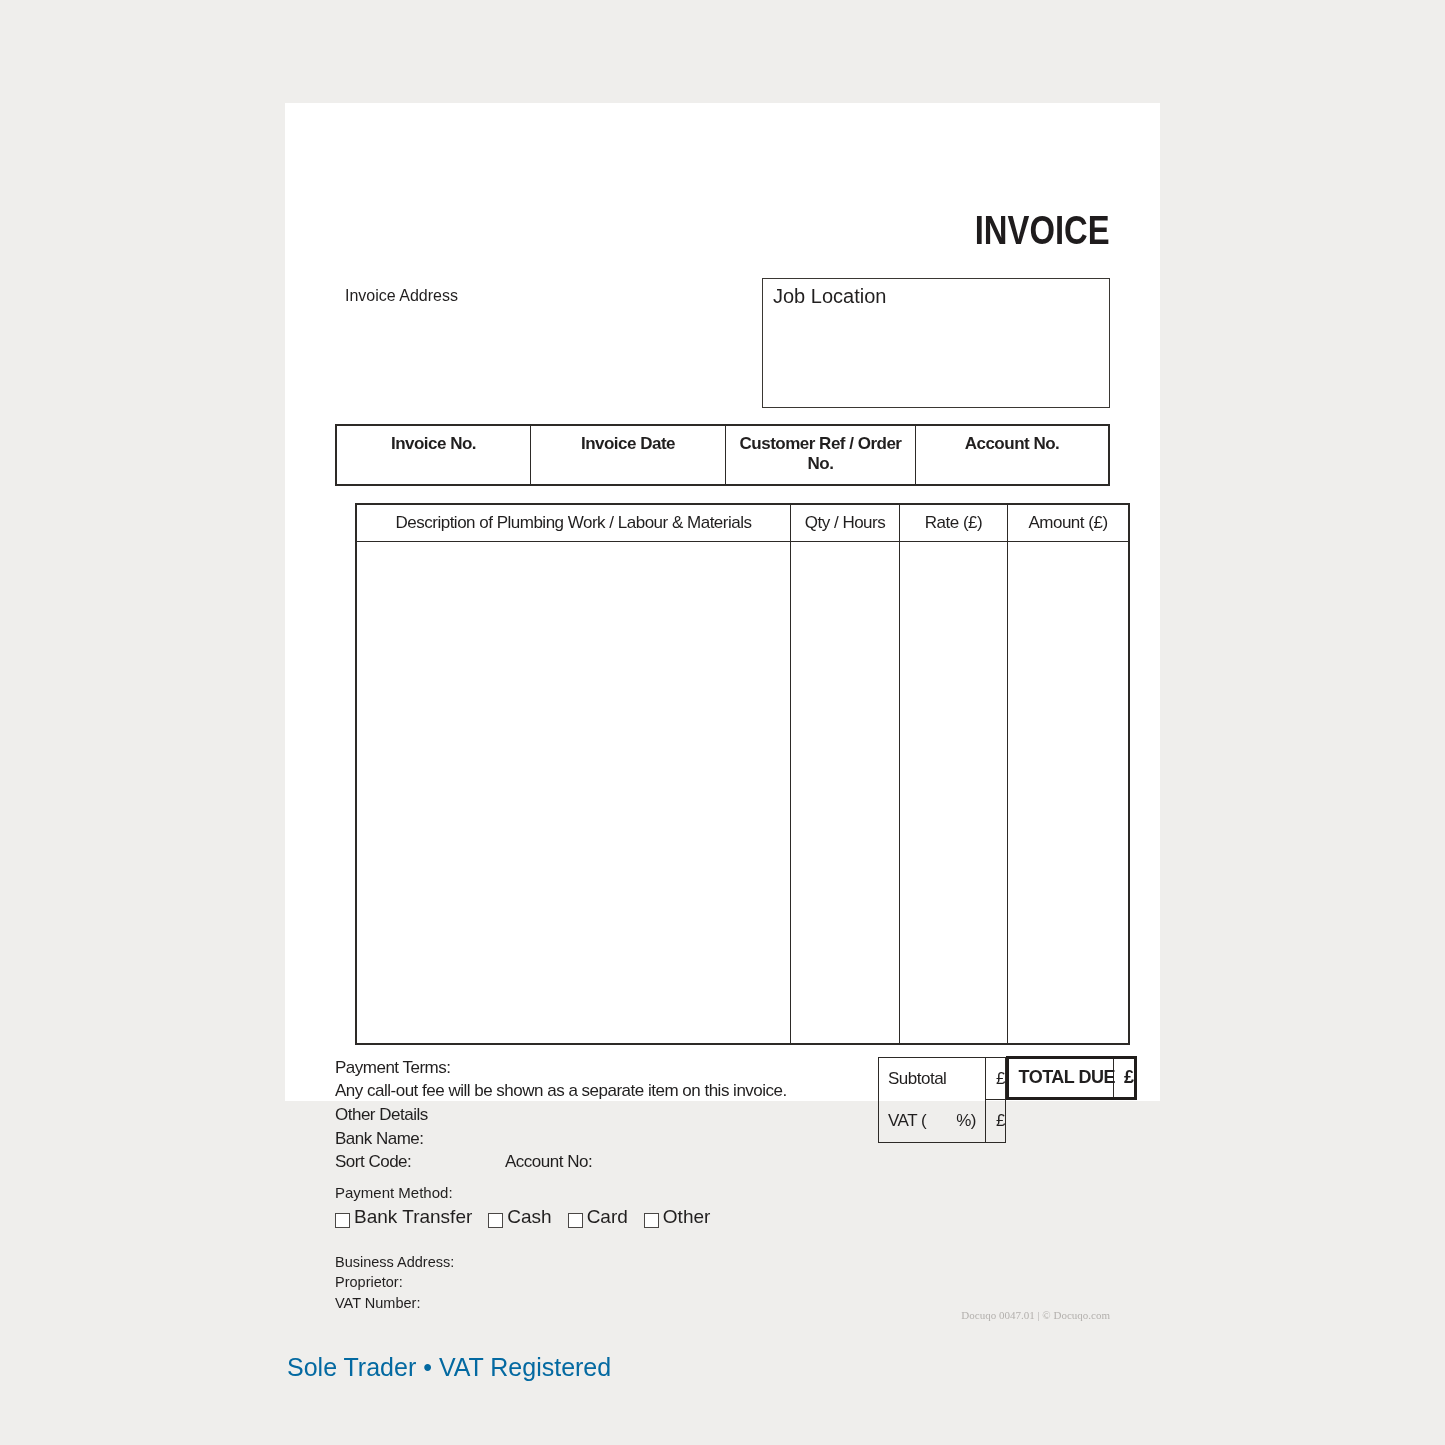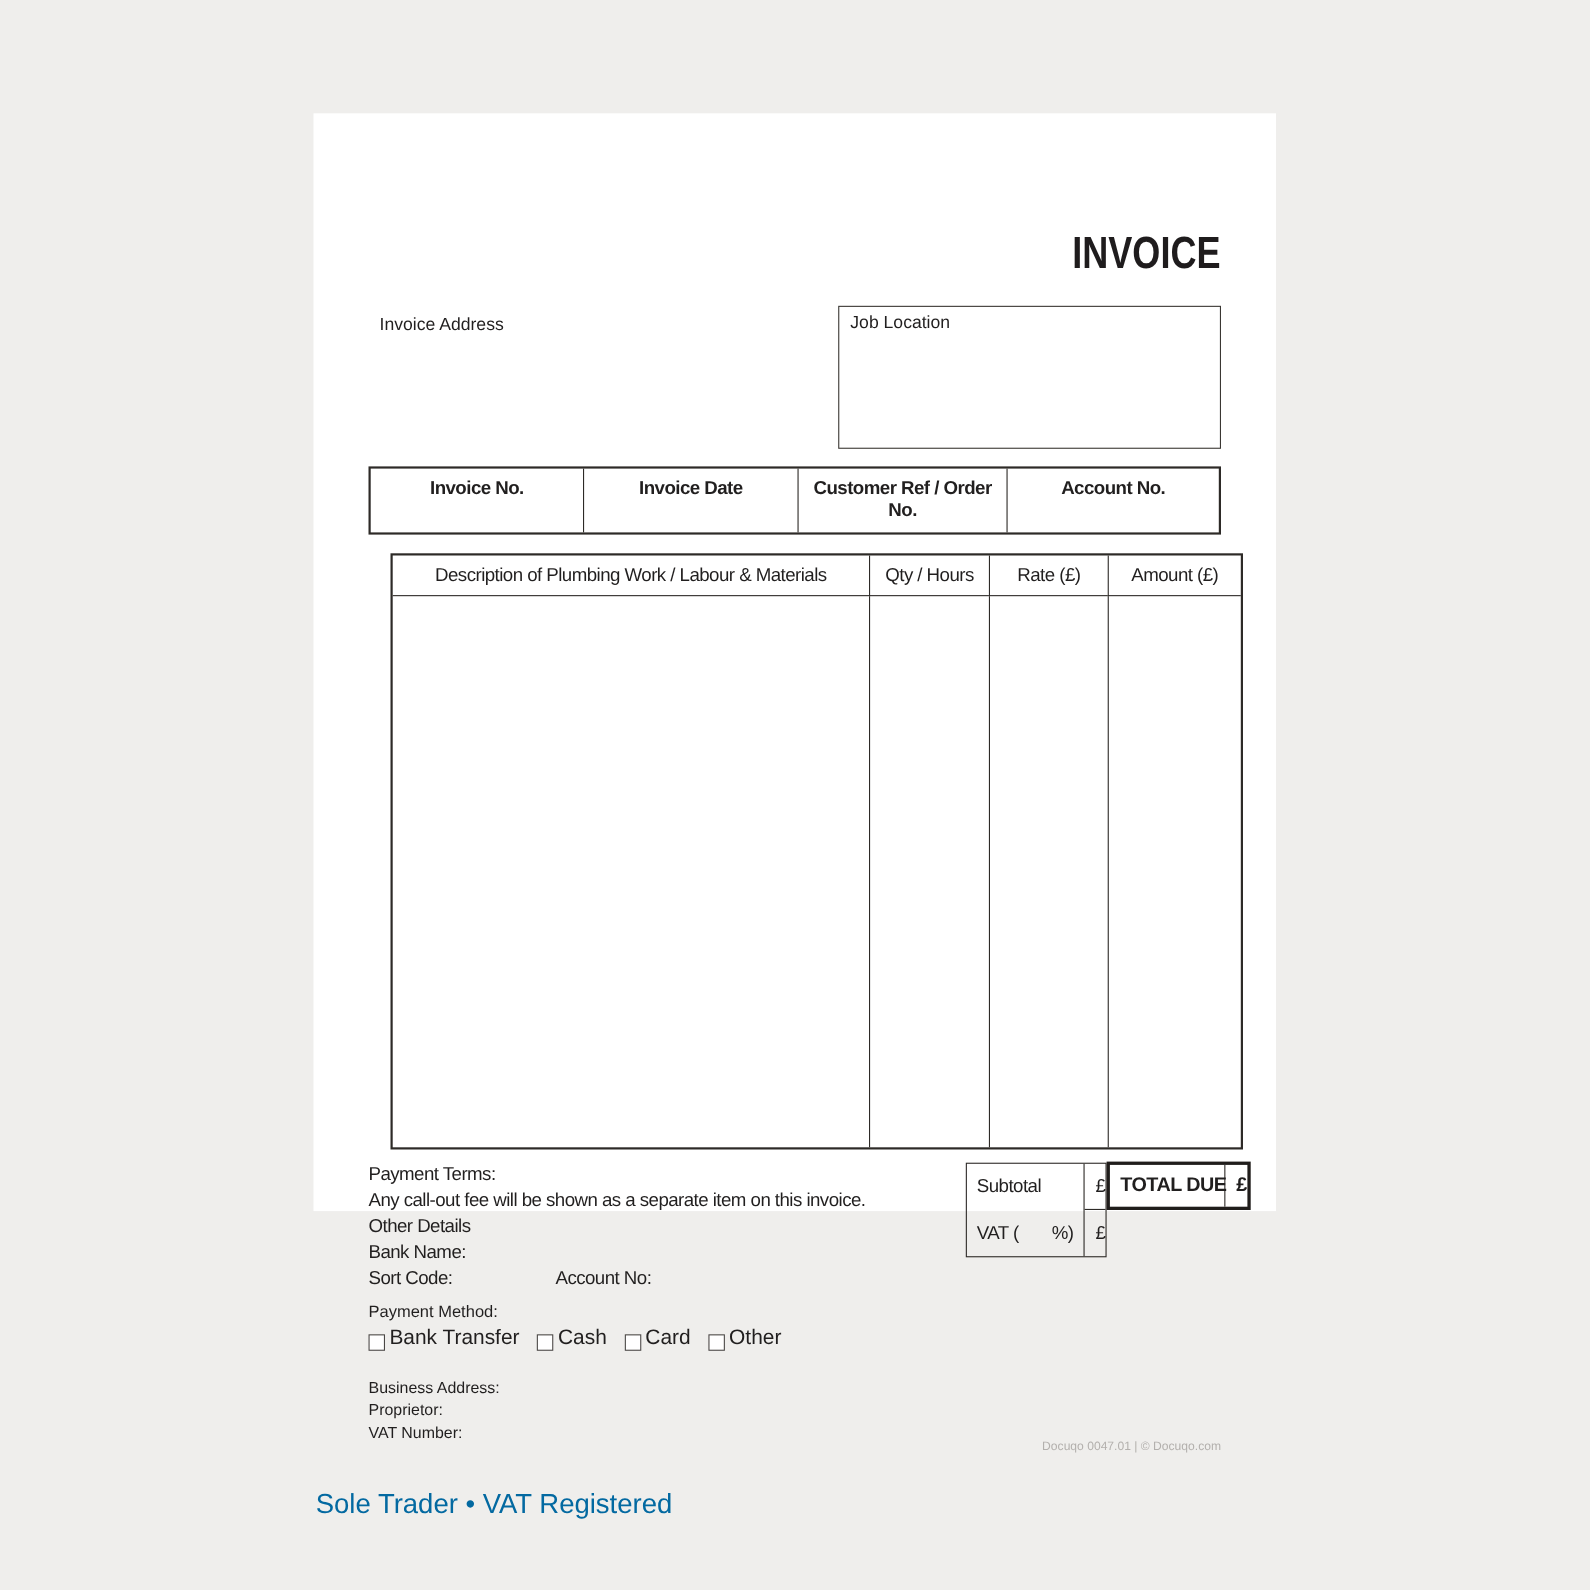--- a/index.html
+++ b/index.html
@@ -32,21 +32,21 @@
   .cond { letter-spacing: -0.5px; }
 
   .label-16 { font-size: 16px; }
 
   
   .job-box {
     left: 477px; top: 175px;
     width: 348px; height: 130px;
     border: 1.5px solid #3a3733;
     padding: 6px 10px;
-    font-size: 16px;
+    font-size: 20px;
   }
 
   
   .details-table {
     left: 50px; top: 321px;
     width: 775px; height: 62px;
     border: 2px solid #2d2a27;
     display: grid;
     grid-template-columns: 193px 195px 190px 1fr;
   }
@@ -136,20 +136,21 @@
 
   
   .biz-line { left: 50px; font-size: 14.5px; white-space: nowrap; }
 
   
   .doc-ref {
     right: 50px; top: 1206px;
     font-size: 11px;
     color: #b3b0ad;
     white-space: nowrap;
+    font-family: Liberation Serif, serif;
   }
 
   
   .caption {
     position: absolute;
     left: 287px; top: 1353px;
     font-size: 25px;
     color: #0369a1;
     white-space: nowrap;
   }

